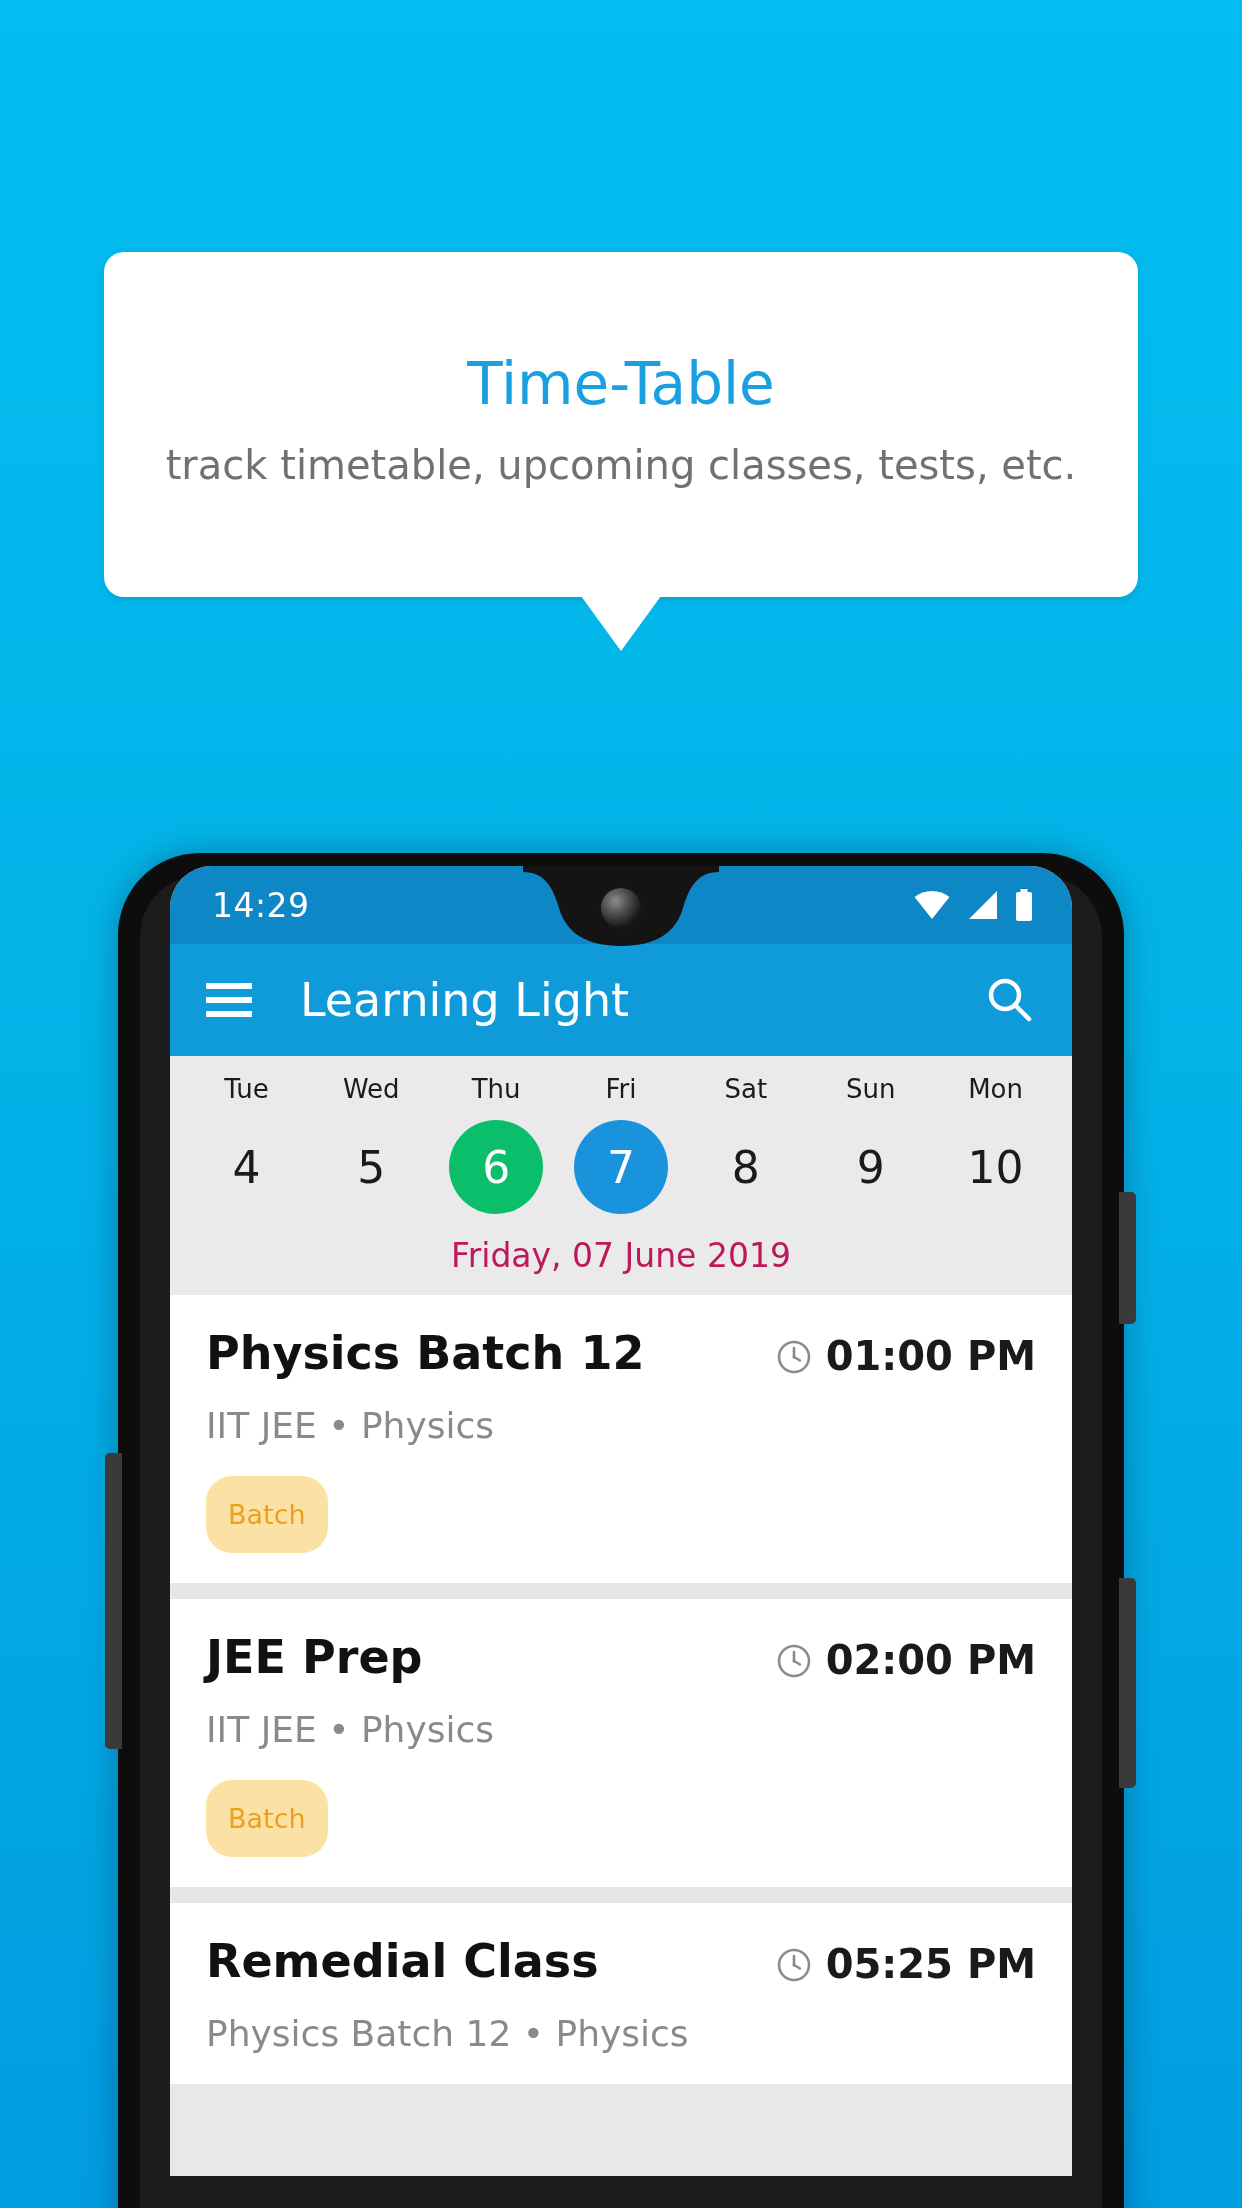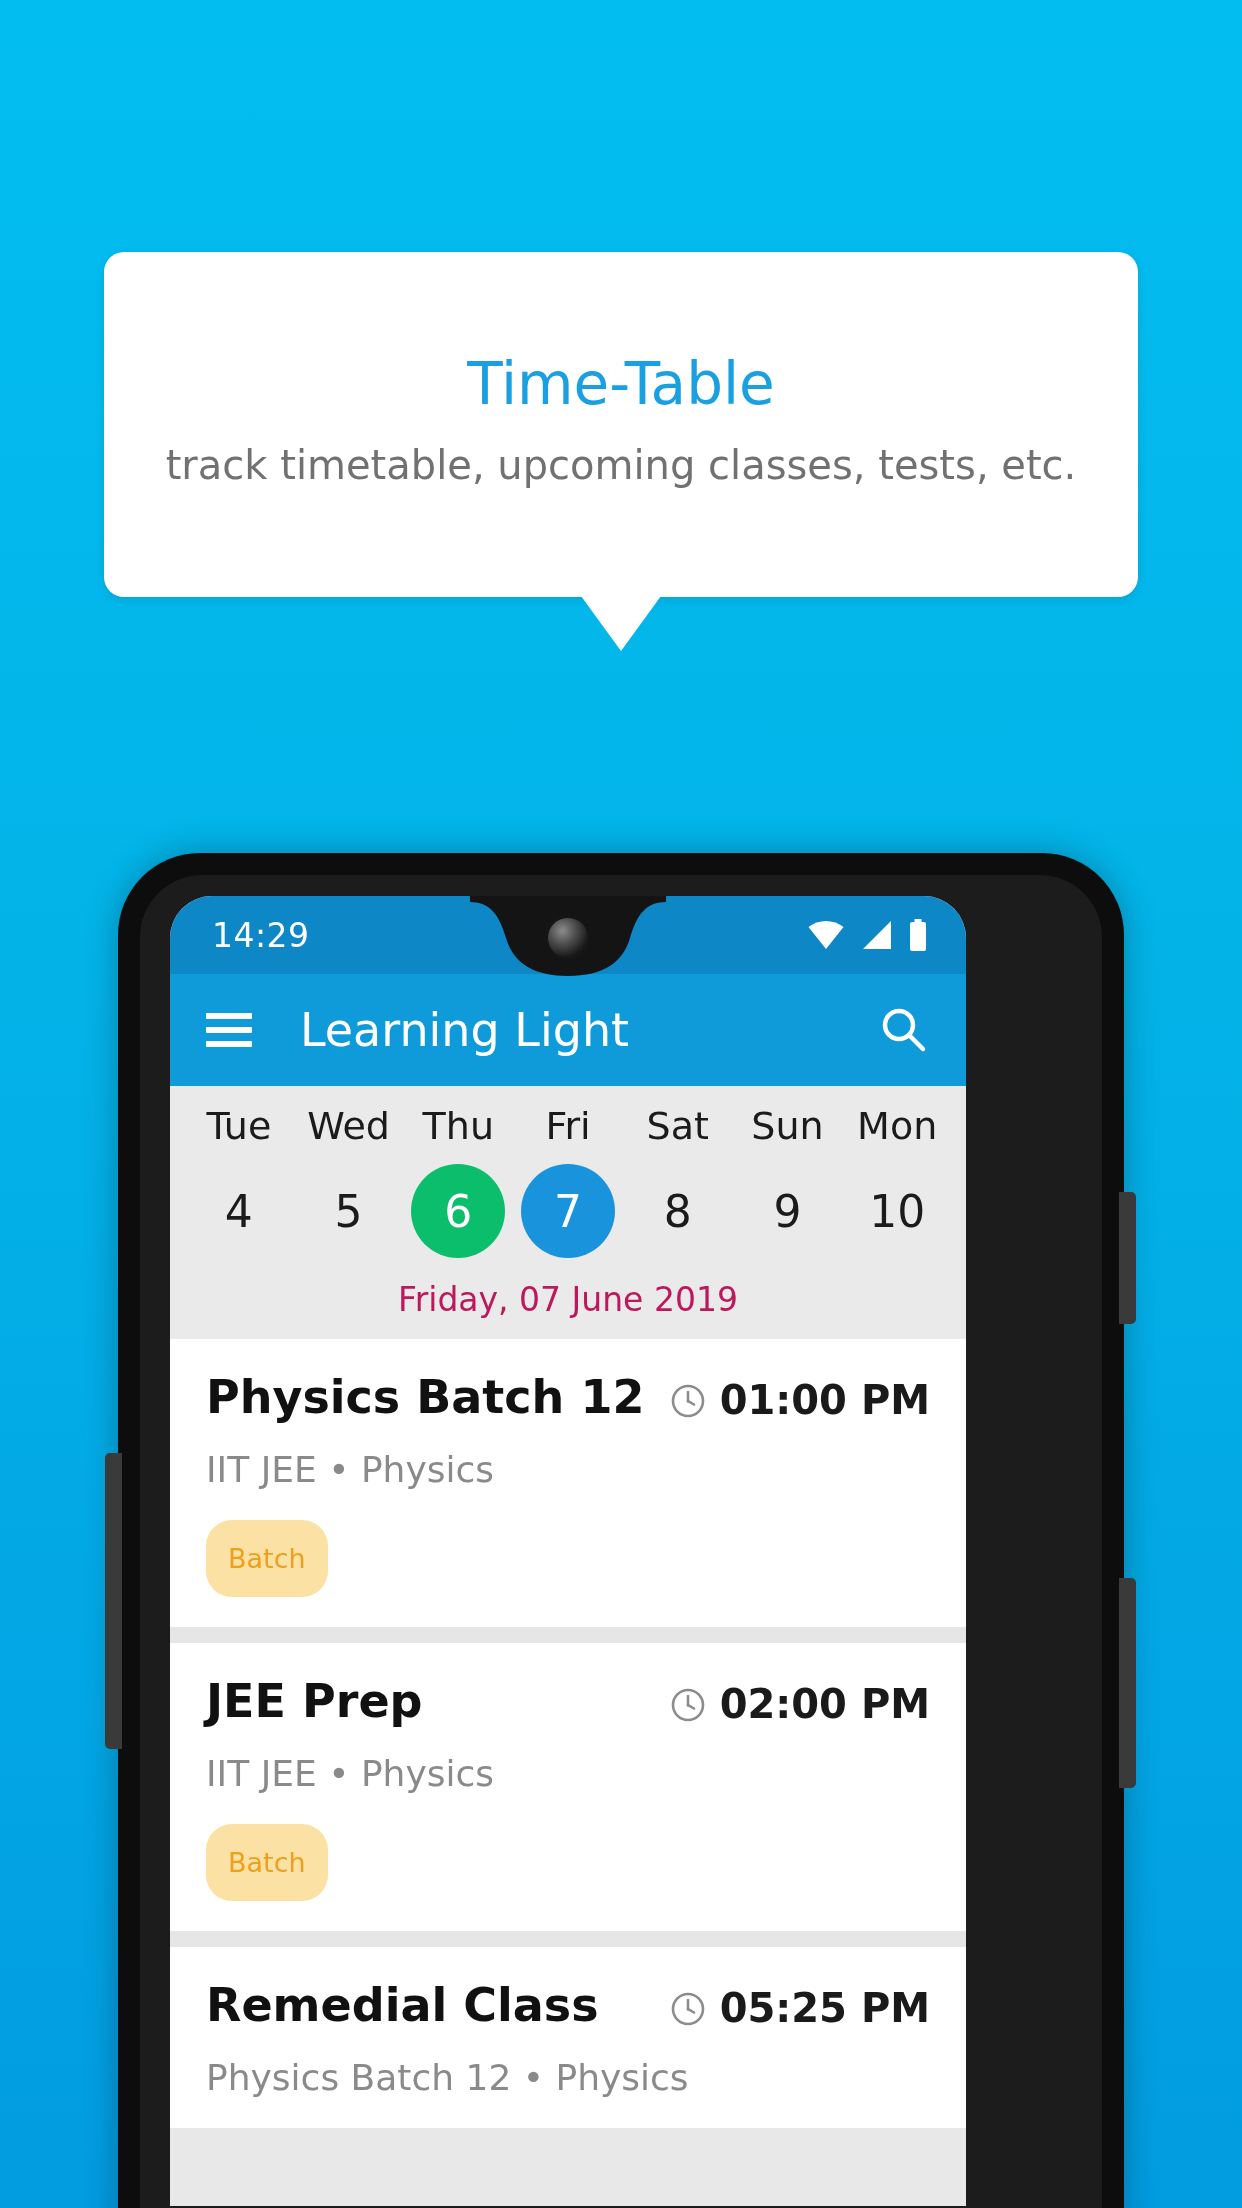--- a/index.html
+++ b/index.html
@@ -93,22 +93,22 @@
     border-radius: 4px;
   }
   .btn-left { left: 105px; top: 1453px; width: 17px; height: 296px; border-radius: 5px 0 0 5px; }
   .btn-right-power { right: 106px; top: 1192px; width: 17px; height: 132px; border-radius: 0 5px 5px 0; }
   .btn-right-vol { right: 106px; top: 1578px; width: 17px; height: 210px; border-radius: 0 5px 5px 0; }
 
   
   .device-screen {
     position: absolute;
     left: 170px;
-    top: 896px;
-    width: 796px;
+    top: 866px;
+    width: 902px;
     height: 1310px;
     overflow: hidden;
     background: #e8e8e8;
     border-radius: 42px 42px 0 0;
   }
 
   
   .status-bar {
     position: relative;
     height: 78px;
@@ -205,21 +205,21 @@
     display: flex;
     padding: 0 14px;
   }
   .day-cell, .date-cell {
     flex: 1;
     display: flex;
     align-items: center;
     justify-content: center;
   }
   .day-cell {
-    font-size: 38px;
+    font-size: 26px;
     color: #1b1b1b;
     font-weight: 400;
     padding-bottom: 14px;
   }
   .dates-row { padding-top: 2px; }
   .date-cell { height: 94px; }
   .date-pill {
     min-width: 94px;
     height: 94px;
     display: flex;

